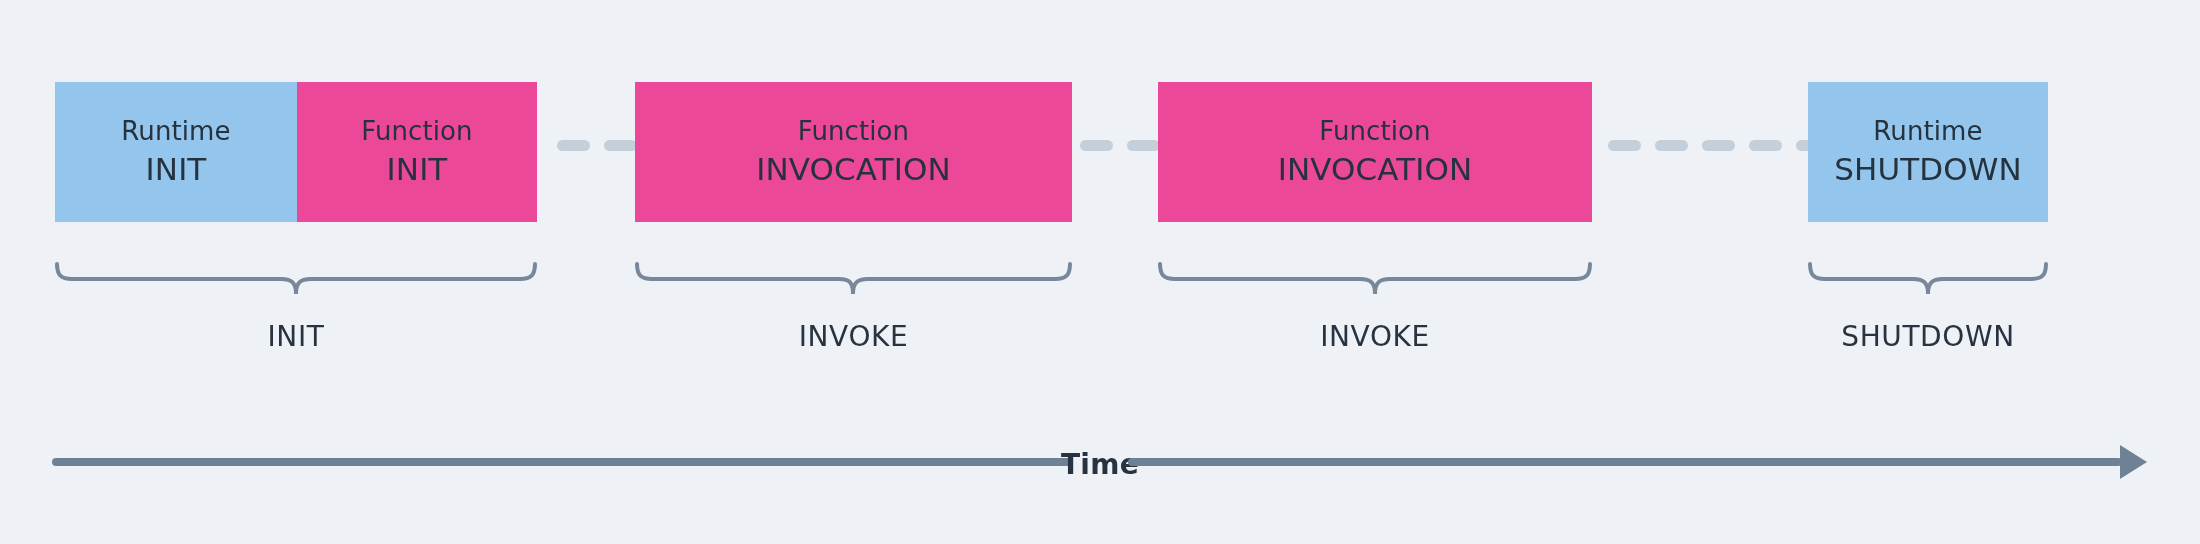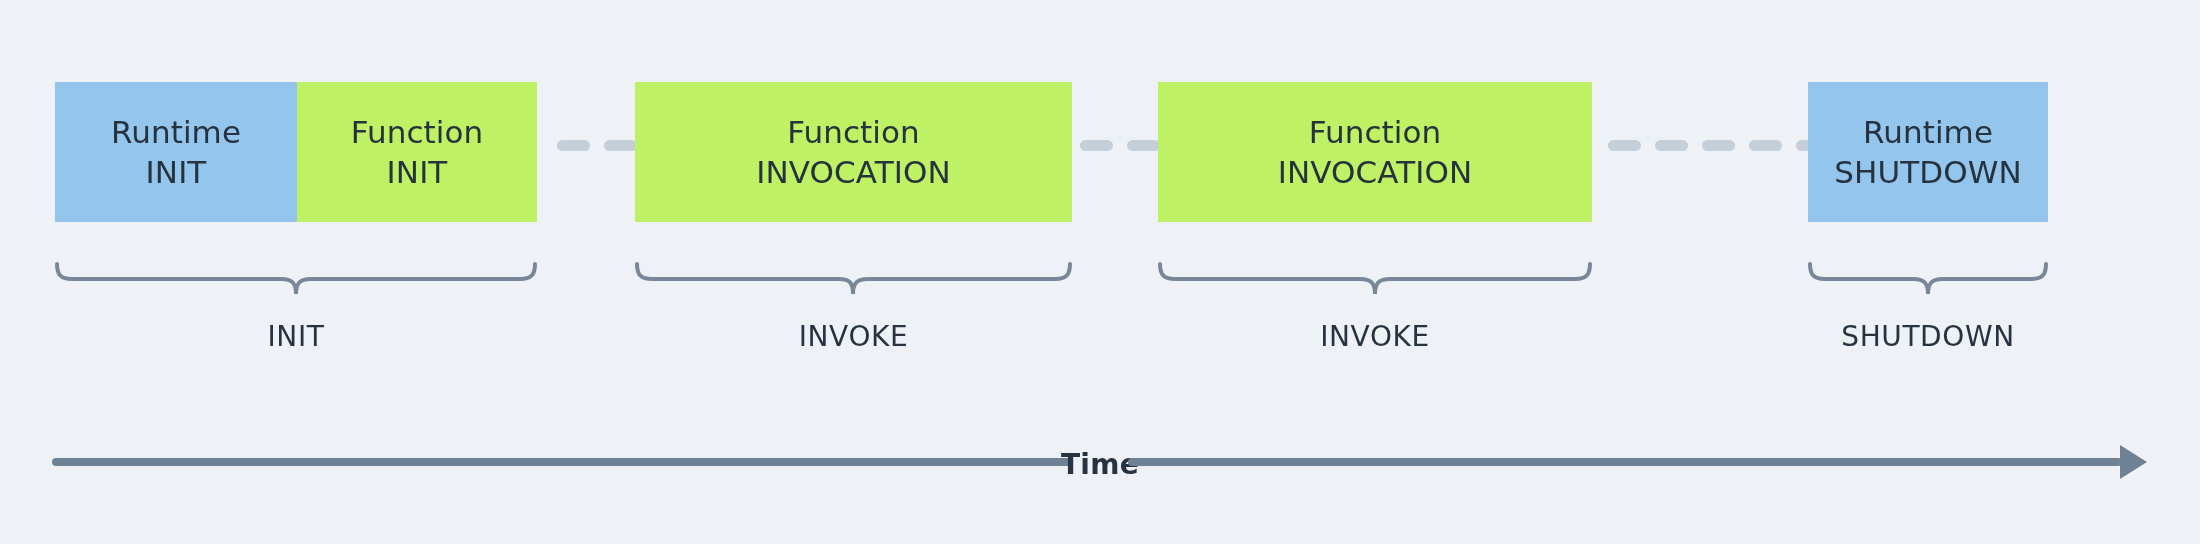--- a/index.html
+++ b/index.html
@@ -28,29 +28,29 @@
     box-sizing: border-box;
     display: flex;
     flex-direction: column;
     align-items: center;
     justify-content: center;
     color: #26323e;
     line-height: 1.30;
     letter-spacing: 0.1px;
   }
   .block .l1 {
-    font-size: 31px;
+    font-size: 26px;
     font-weight: 400;
   }
   .block .l2 {
     font-size: 31px;
     font-weight: 400;
   }
   .block.blue  { background: #93c5ed; }
-  .block.yellow{ background: #bef264; }
+  .block.yellow{ background: #ec4899; }
 
   
   .dashes {
     position: absolute;
     height: 11px;
     display: flex;
     align-items: center;
     gap: 14px;
   }
   .dash {

